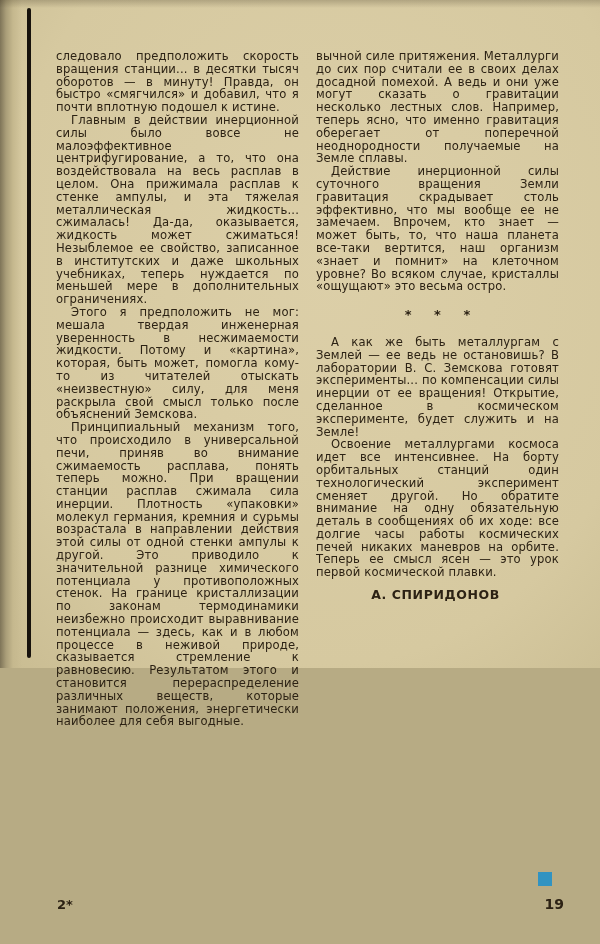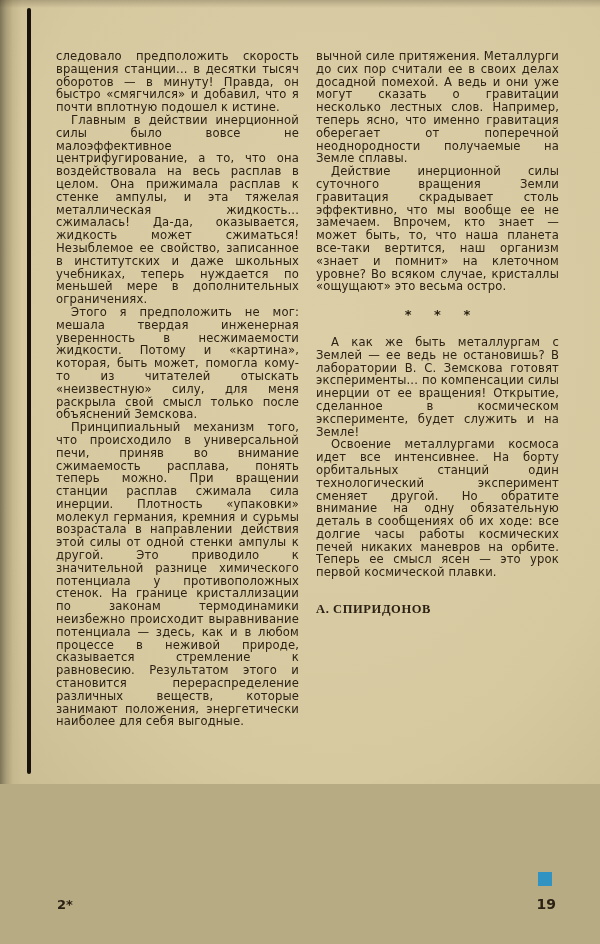--- a/index.html
+++ b/index.html
@@ -11,21 +11,21 @@
   }
   html,body{margin:0;padding:0;}
   body{
     width:600px;height:944px;
     background:#b7ab84;
     font-family:"DejaVu Sans","Liberation Sans",sans-serif;
     overflow:hidden;
   }
   .page{
     position:relative;
-    width:600px;height:784px;
+    width:600px;height:668px;
     background:
       radial-gradient(ellipse at 55% 40%, var(--paper-light) 0%, var(--paper) 70%, #c9bc92 100%);
     color:var(--ink);
   }
   
   .page::before{
     content:"";
     position:absolute;left:0;top:0;bottom:0;width:22px;
     background:linear-gradient(90deg,#7e7458 0,#a99d78 6px,#c5b88e 13px,rgba(0,0,0,0) 22px);
     pointer-events:none;
@@ -64,43 +64,42 @@
   .col p.no-indent{text-indent:0;}
   .separator{
     text-align:center;
     font-weight:bold;
     letter-spacing:9px;
     font-size:13px;
     margin:16px 0 14px 0;
     text-indent:9px;
   }
   .author{
-    margin-top:24px;
-    text-align:left;
+    margin-top:10px;
+    text-align:center;
     font-weight:bold;
     font-size:12.5px;
     letter-spacing:.6px;
     padding-right:4px;
-    font-family:Liberation Serif, serif;
   }
   .end-marker{
     position:absolute;
     right:48px;top:872px;
     width:14px;height:14px;
     background:var(--accent);
   }
   .footer-left{
     position:absolute;
     left:57px;top:897px;
     font-weight:bold;
     font-size:13px;
   }
   .footer-right{
     position:absolute;
-    right:44px;top:896px;
+    right:36px;top:896px;
     font-weight:bold;
     font-size:14px;
   }
 </style>
 </head>
 <body>
 
 <div class="page">
 
   <div class="spine"></div>

